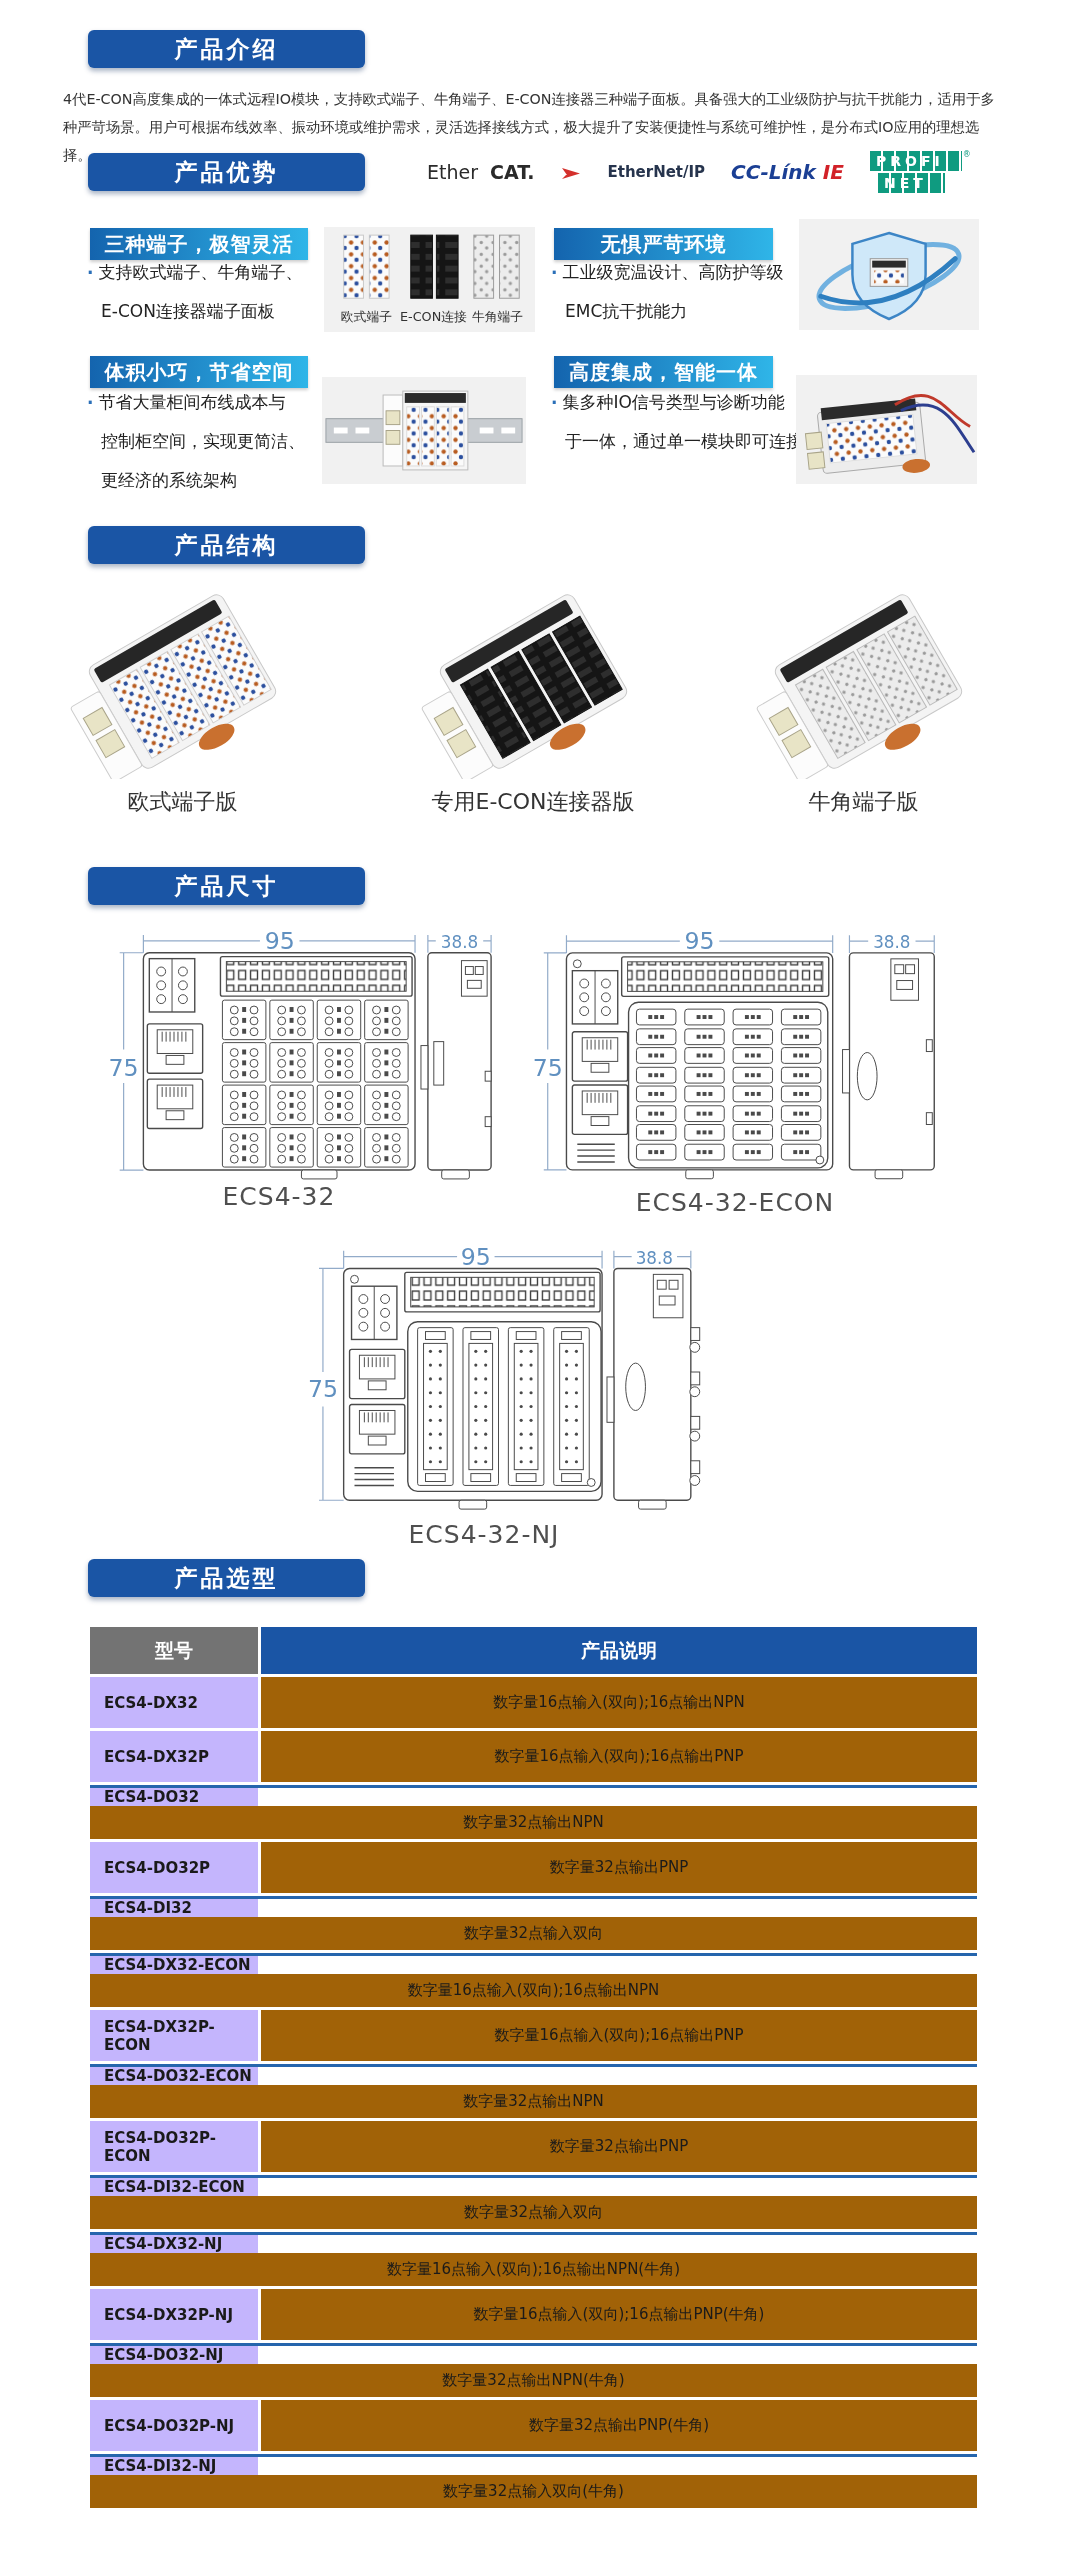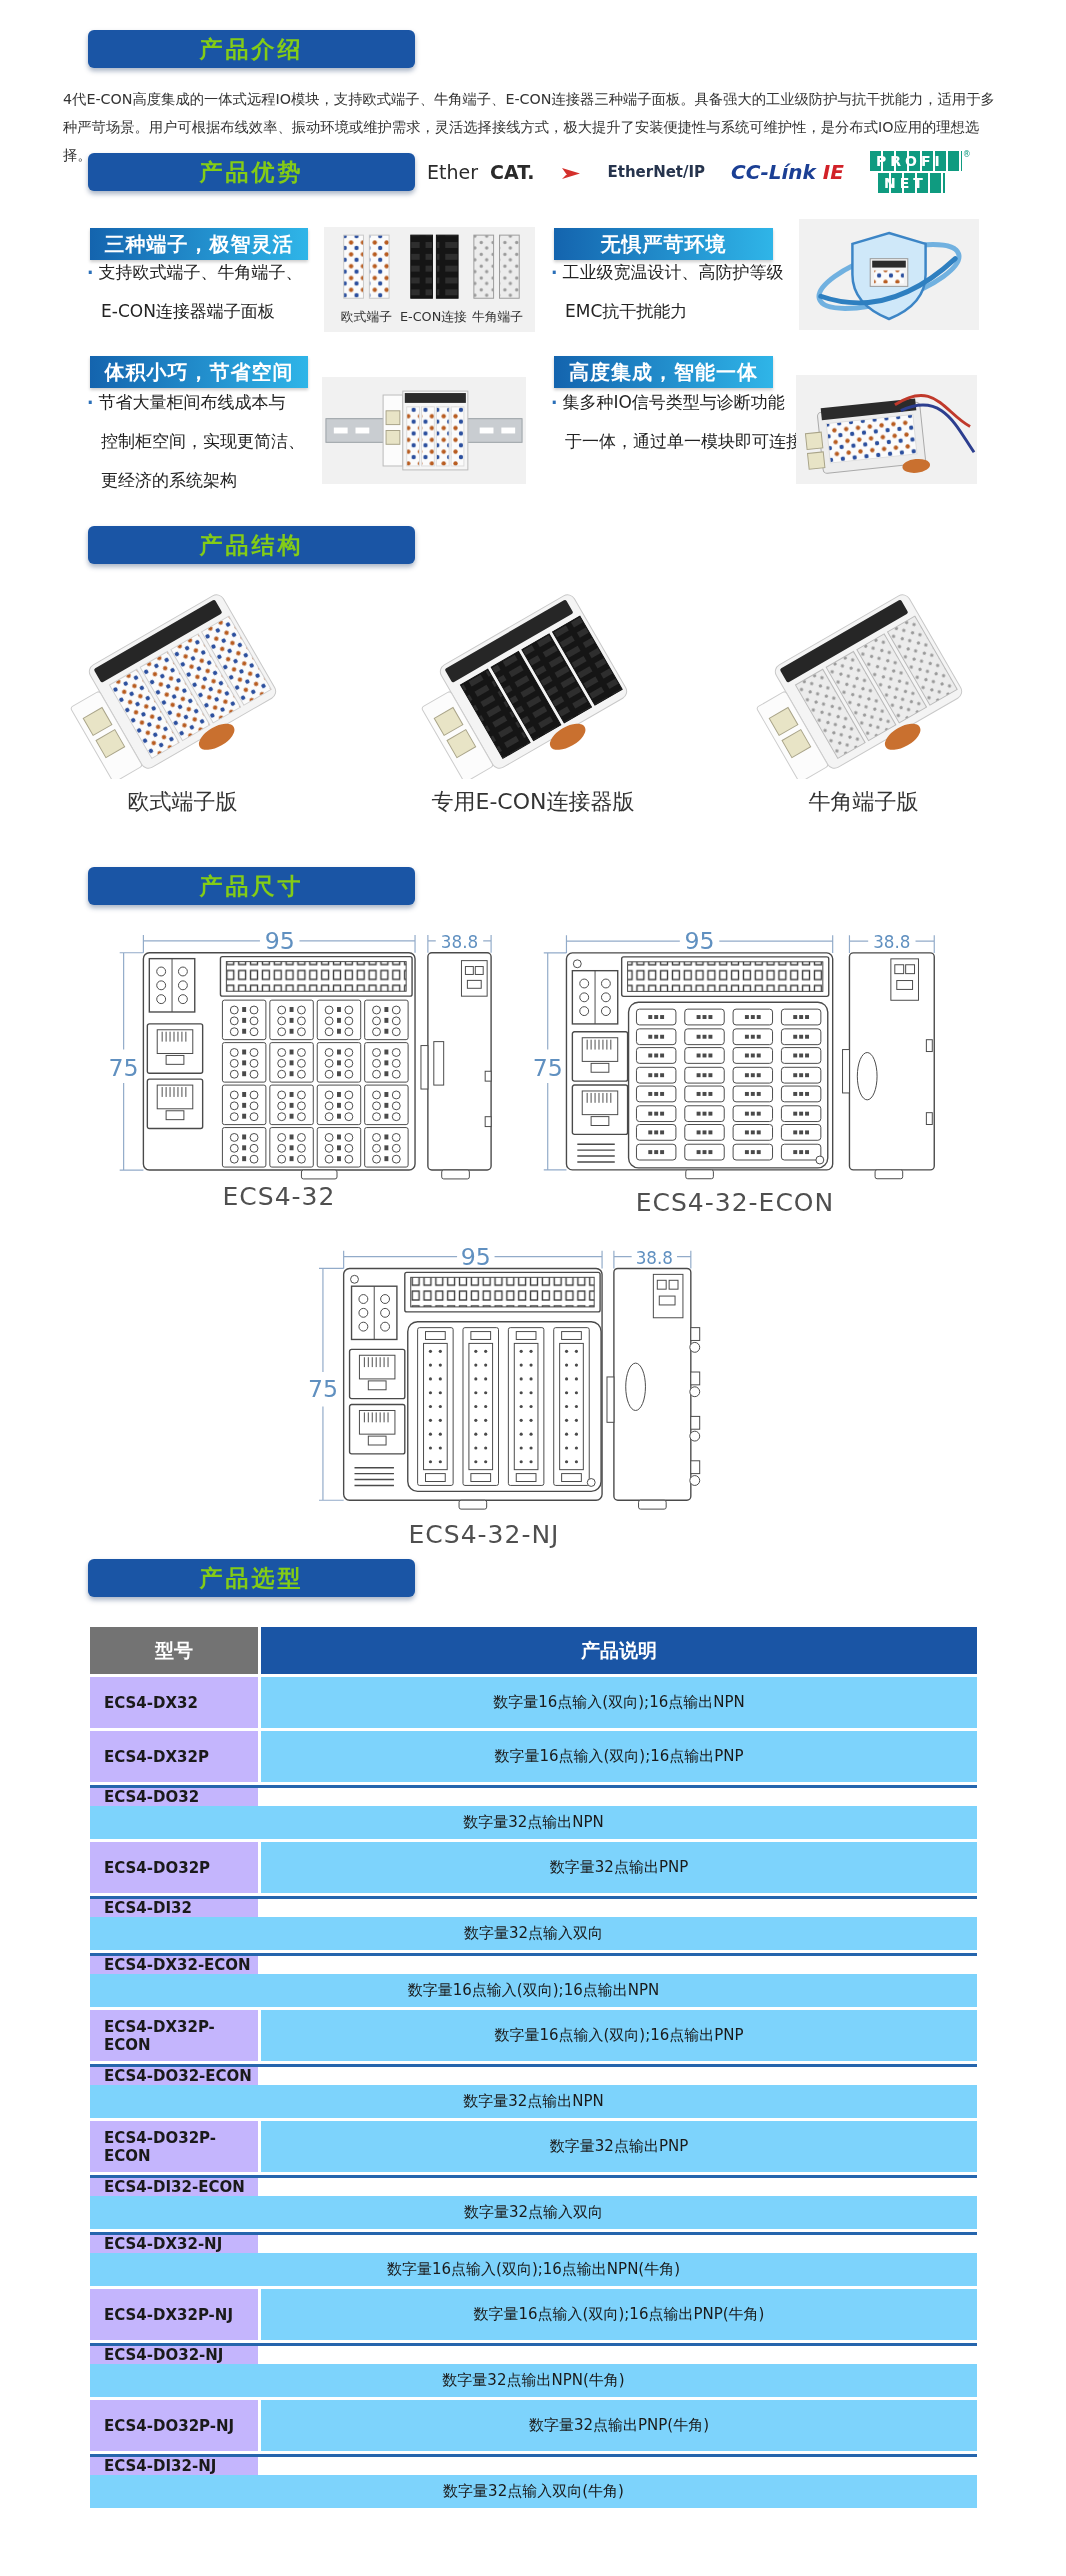--- a/index.html
+++ b/index.html
@@ -1,21 +1,21 @@
 <!DOCTYPE html>
 <html><head>
 <meta charset="utf-8">
 <style>
   html,body{margin:0;padding:0;background:#fff;}
   .page{position:relative;width:1067px;height:2576px;background:#ffffff;overflow:hidden;
         font-family:"DejaVu Sans","Liberation Sans",sans-serif;color:#222;}
   .abs{position:absolute;}
   
-  .sec-h{position:absolute;left:88px;width:327px;height:38px;background:#1a55a5;border-radius:6px;
-         color:#84cc16;font-weight:bold;font-size:23px;letter-spacing:3px;
+  .sec-h{position:absolute;left:88px;width:277px;height:38px;background:#1a55a5;border-radius:6px;
+         color:#ffffff;font-weight:bold;font-size:23px;letter-spacing:3px;
          display:flex;align-items:center;justify-content:center;
          box-shadow:0 3px 5px rgba(10,40,90,.35);}
   .para{position:absolute;left:63px;top:85px;width:944px;font-size:14.3px;line-height:28px;color:#333;}
   
   .logos{position:absolute;left:427px;top:154px;height:36px;display:flex;align-items:center;gap:26px;}
   .lg-ethercat{font-size:19px;color:#2a2a2a;display:flex;align-items:center;gap:12px;}
   .lg-ethercat b{font-weight:bold;}
   .lg-enip{font-size:15px;font-weight:bold;color:#26344d;}
   .lg-cclink{font-size:20px;font-weight:bold;font-style:italic;color:#1b3f94;}
   .lg-cclink .ie{color:#d22128;}
@@ -46,21 +46,21 @@
   .thead{display:flex;height:47px;}
   .th1{width:168px;background:#737373;color:#fff;font-weight:bold;font-size:19px;
        display:flex;align-items:center;justify-content:center;}
   .thgap{width:3px;background:#fff;}
   .th2{flex:1;background:#1a55a5;color:#fff;font-weight:bold;font-size:19px;
        display:flex;align-items:center;justify-content:center;}
   .trow{display:flex;height:51px;margin-top:3px;}
   .td1{width:168px;background:#c4b5fd;display:flex;align-items:center;padding-left:14px;
        box-sizing:border-box;font-weight:bold;font-size:15px;color:#1a1a1a;}
   .tdgap{width:3px;background:#fff;}
-  .td2{flex:1;background:#7dd3fc;display:flex;align-items:center;justify-content:center;
+  .td2{flex:1;background:#a16207;display:flex;align-items:center;justify-content:center;
        font-size:15px;color:#1a1a1a;}
   .gsep{height:3px;background:#2565ad;margin-top:3px;}
   .gsep + .trow{margin-top:0;flex-direction:column;}
 </style>
 </head>
 <body>
 
 <div class="page">
 
   <svg width="0" height="0" style="position:absolute" aria-hidden="true">

